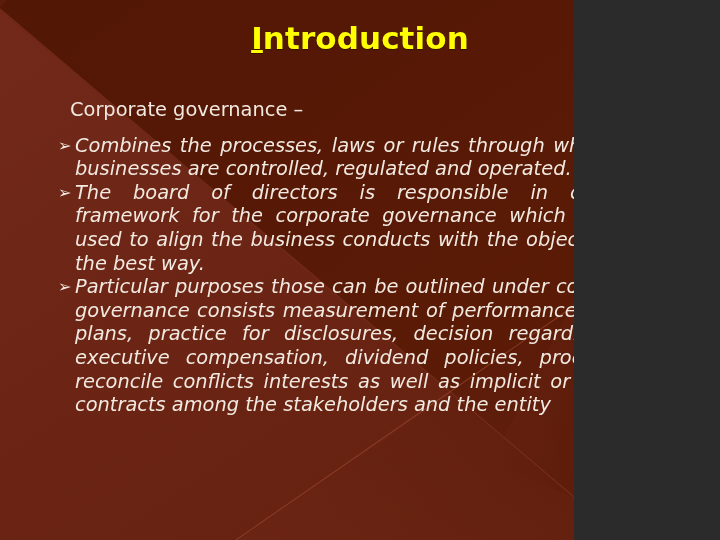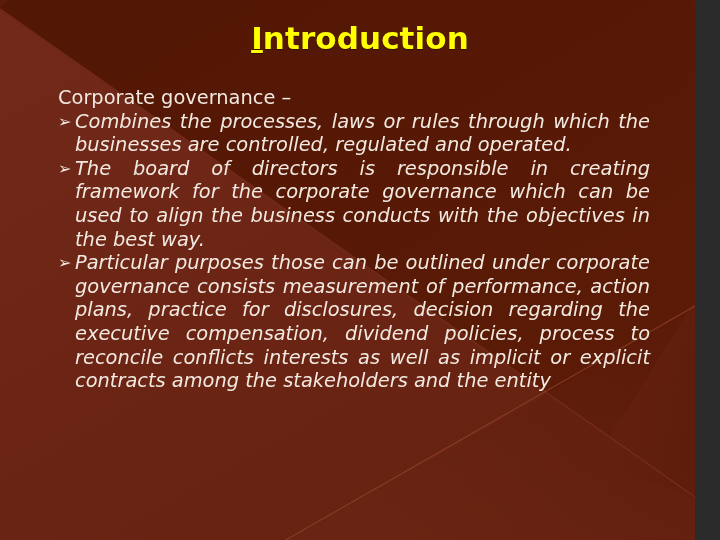--- a/index.html
+++ b/index.html
@@ -3,21 +3,21 @@
 <meta charset="utf-8">
 <title>Slide</title>
 <style>
   html, body {
     margin: 0;
     padding: 0;
     background: #2b2b2b;
   }
   #slide {
     position: relative;
-    width: 695px;
+    width: 574px;
     height: 540px;
     overflow: hidden;
     background: #5b1c0b;
     font-family: "DejaVu Sans", sans-serif;
     -webkit-font-smoothing: antialiased;
   }
 
   
   .bg-layer {
     position: absolute;
@@ -53,21 +53,21 @@
     position: absolute;
     left: 58px;
     top: 86px;
     width: 592px;
     z-index: 5;
     color: #f2e9e1;
     font-size: 19.4px;
     line-height: 23.6px;
   }
   .lead {
-    margin: 0;
+    margin: 12px;
     text-align: left;
     white-space: nowrap;
   }
   .bullet-para {
     margin: 0;
     text-align: justify;
     text-justify: inter-word;
     text-indent: 0;
     padding-left: 17px;
     position: relative;

